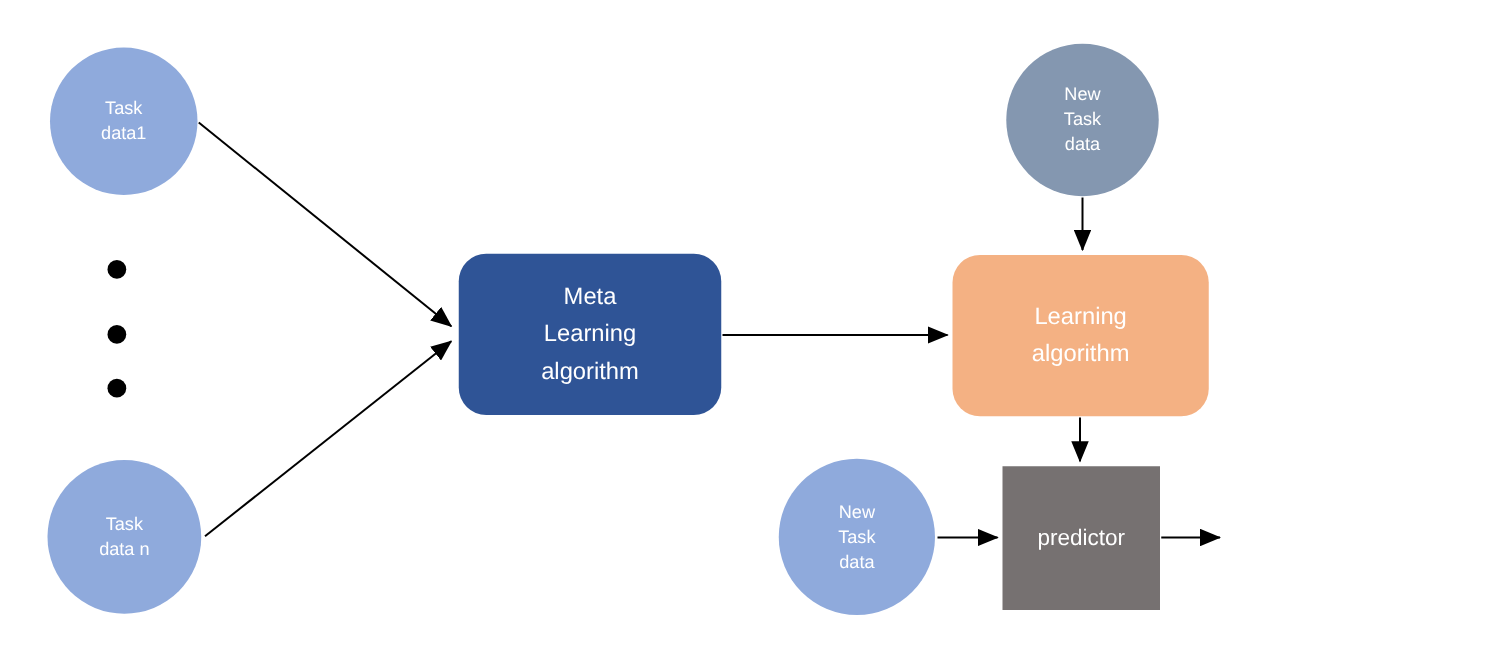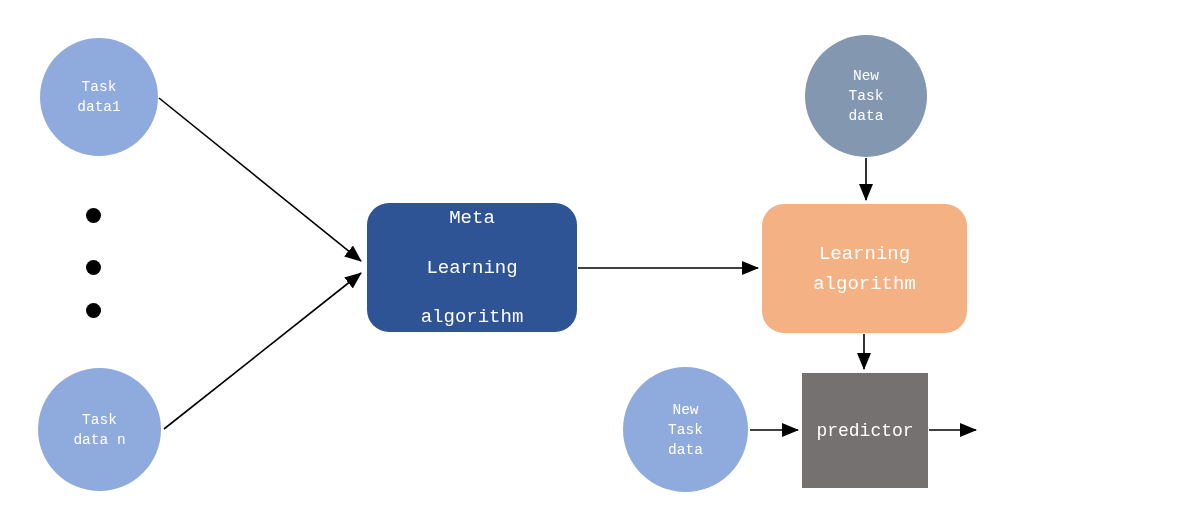--- a/index.html
+++ b/index.html
@@ -5,21 +5,21 @@
   html, body {
     margin: 0;
     padding: 0;
     background: #ffffff;
   }
   .stage {
     position: relative;
     width: 1196px;
     height: 531px;
     background: #ffffff;
-    font-family: Liberation Mono, monospace;
+    font-family: Liberation Sans, sans-serif;
     overflow: hidden;
   }
   .arrows {
     position: absolute;
     left: 0;
     top: 0;
     width: 1196px;
     height: 531px;
     pointer-events: none;
   }
@@ -53,21 +53,21 @@
     position: absolute;
     width: 15px;
     height: 15px;
     border-radius: 50%;
   }
   
   #c-task1      { left: 40px;  top: 38px;  width: 118px; height: 118px; }
   #c-taskn      { left: 38px;  top: 368px; width: 123px; height: 123px; }
   #c-newtop     { left: 805px; top: 35px;  width: 122px; height: 122px; }
   #c-newbottom  { left: 623px; top: 367px; width: 125px; height: 125px; }
-  #b-meta       { left: 367px; top: 203px; width: 210px; height: 129px; justify-content: space-between; }
+  #b-meta       { left: 367px; top: 203px; width: 210px; height: 129px; }
   #b-learning   { left: 762px; top: 204px; width: 205px; height: 129px; }
   #b-predictor  { left: 802px; top: 373px; width: 126px; height: 115px; }
   #b-prediction { left: 980px; top: 372px; width: 157px; height: 116px; }
   #dot-1 { left: 86px; top: 208px; }
   #dot-2 { left: 86px; top: 260px; }
   #dot-3 { left: 86px; top: 303px; }
 </style>
 </head>
 <body>
 

